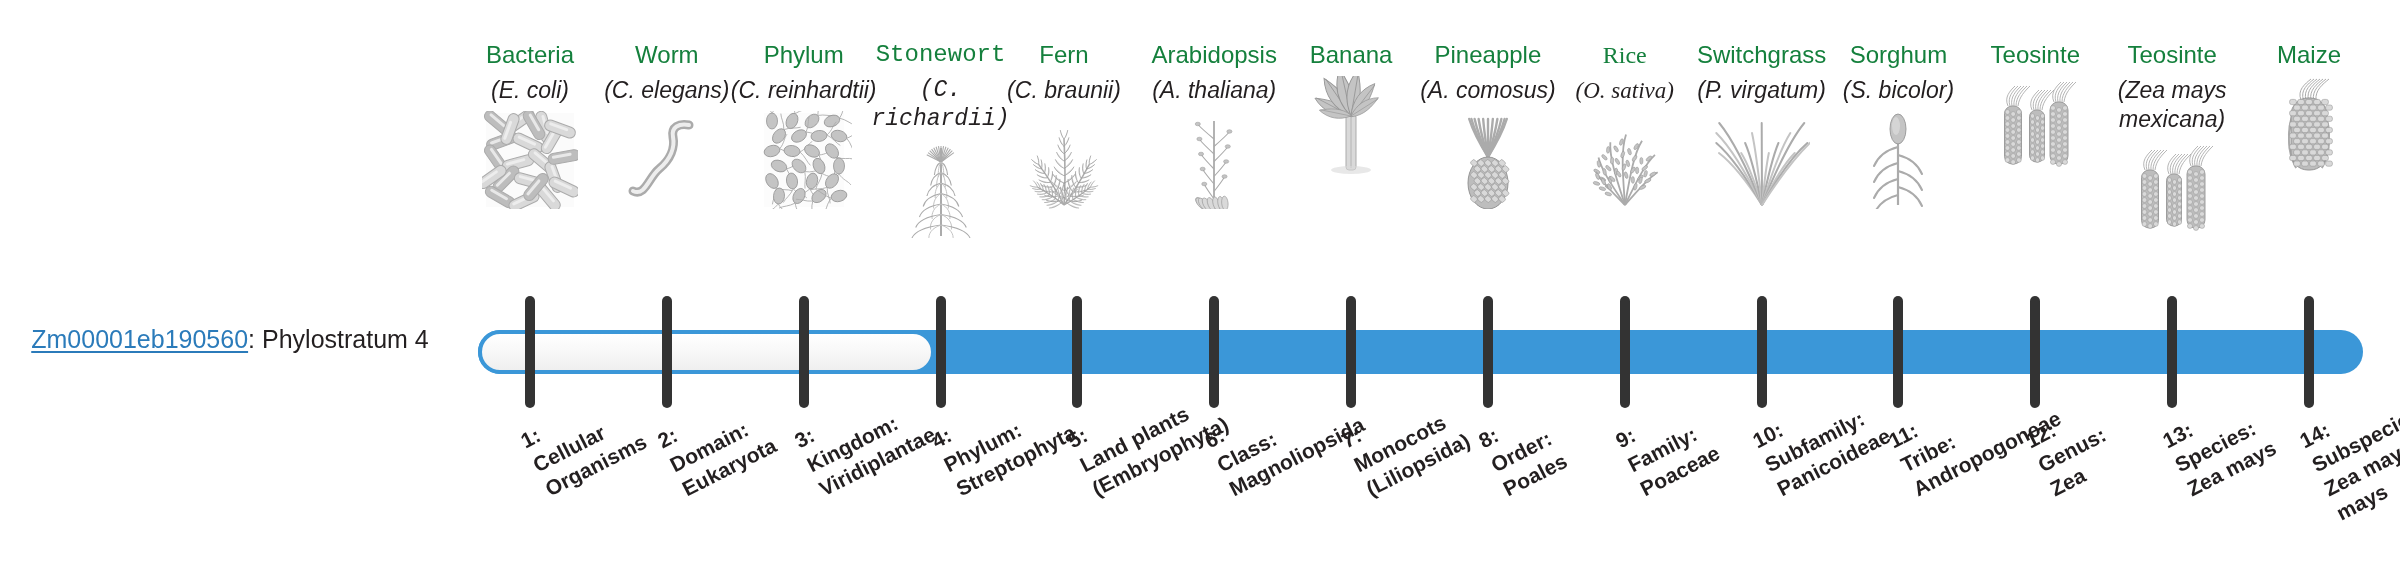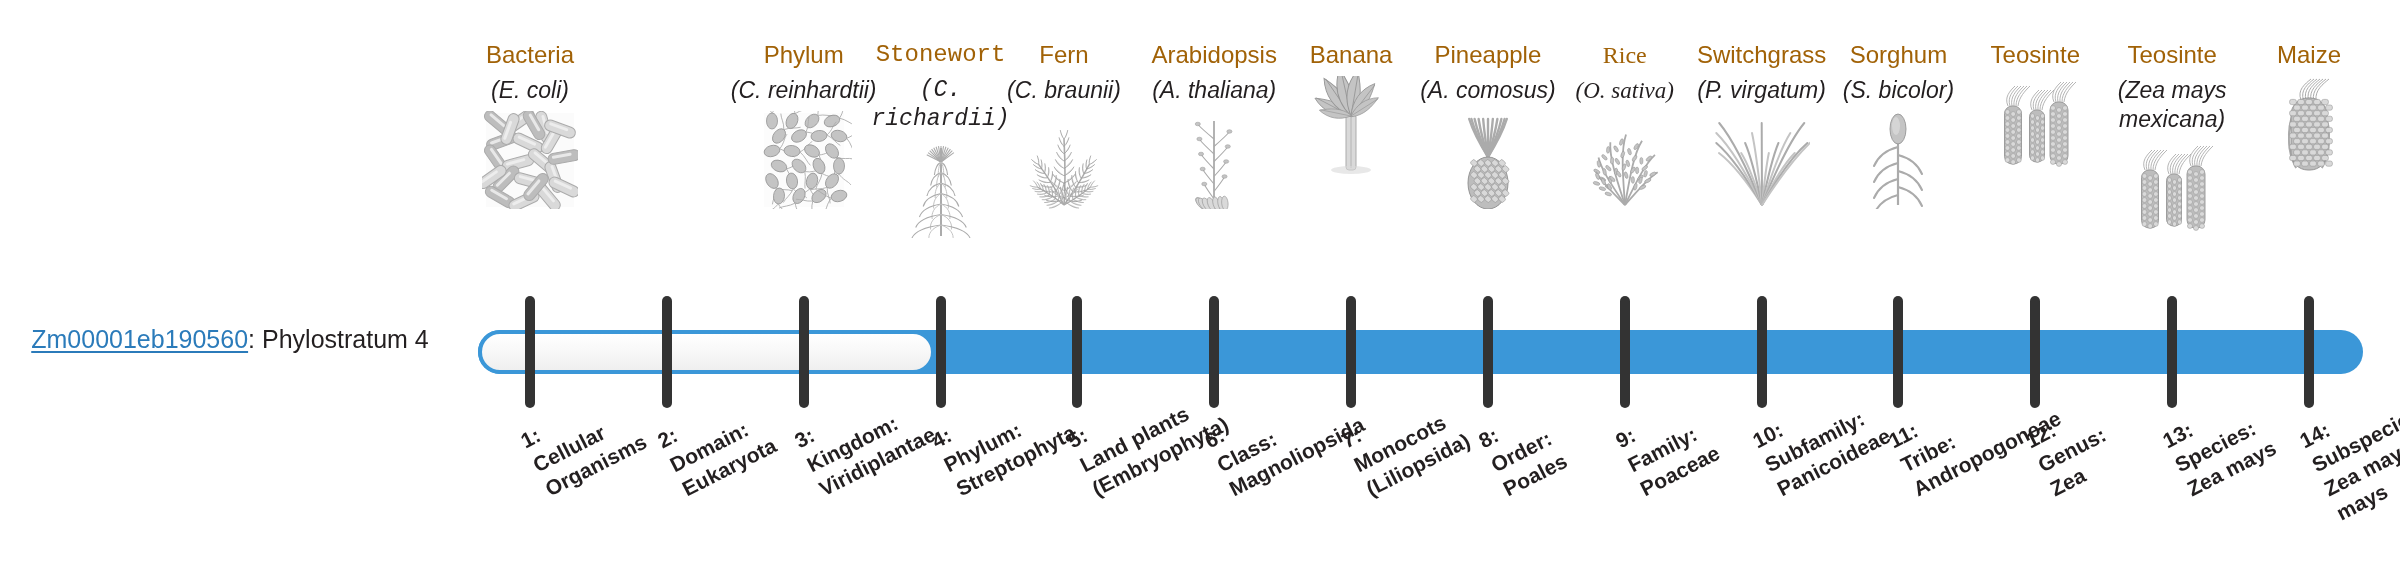--- a/index.html
+++ b/index.html
@@ -39,21 +39,21 @@
     width:1900px; height:260px;
   }
   .species-col{
     position:absolute;
     top:0;
     text-align:center;
   }
   .sp-common{
     font-size:24px;
     line-height:30px;
-    color:#a16207;
+    color:#15803d;
     font-weight:400;
   }
   .sp-latin{
     font-size:23px;
     line-height:29px;
     font-style:italic;
     color:#231f20;
     margin-top:6px;
   }
   .sp-art{
@@ -212,20 +212,30 @@
         <rect x="-12" y="-3.2" width="20" height="3" rx="1.5" fill="#f0f0f0" opacity="0.85"></rect>
             </g>
             <g transform="translate(10,66) rotate(-35)">
         <rect x="-16" y="-5.5" width="32" height="11" rx="5.5" fill="#d9d9d9" stroke="#ababab" stroke-width="1"></rect>
         <rect x="-12" y="-3.2" width="20" height="3" rx="1.5" fill="#f0f0f0" opacity="0.85"></rect>
             </g>
             <g transform="translate(52,14) rotate(60)">
         <rect x="-16" y="-5.5" width="32" height="11" rx="5.5" fill="#bdbdbd" stroke="#ababab" stroke-width="1"></rect>
         <rect x="-12" y="-3.2" width="20" height="3" rx="1.5" fill="#f0f0f0" opacity="0.85"></rect>
             </g>
+          </svg>
+        </div>
+      </div>
+      <div class="species-col" style="left: 121.846px; width: 150px;">
+        <div class="sp-common">Worm</div>
+        <div class="sp-latin">(C. elegans)</div>
+        <div class="sp-art">
+          <svg width="96" height="98" viewBox="0 0 96 98">
+            <path d="M14 80 C 26 86, 30 66, 40 58 C 52 48, 56 36, 54 26 C 52 16, 60 12, 70 14" fill="none" stroke="#ababab" stroke-width="9" stroke-linecap="round"></path>
+      <path d="M14 80 C 26 86, 30 66, 40 58 C 52 48, 56 36, 54 26 C 52 16, 60 12, 70 14" fill="none" stroke="#ededed" stroke-width="4" stroke-linecap="round"></path>
           </svg>
         </div>
       </div>
       <div class="species-col" style="left: 258.692px; width: 150px;">
         <div class="sp-common">Phylum</div>
         <div class="sp-latin">(C. reinhardtii)</div>
         <div class="sp-art">
           <svg width="96" height="98" viewBox="0 0 96 98">
             <rect x="8" y="2" width="80" height="94" fill="#fcfcfc"></rect>
             <g transform="translate(16,10) rotate(0)">

